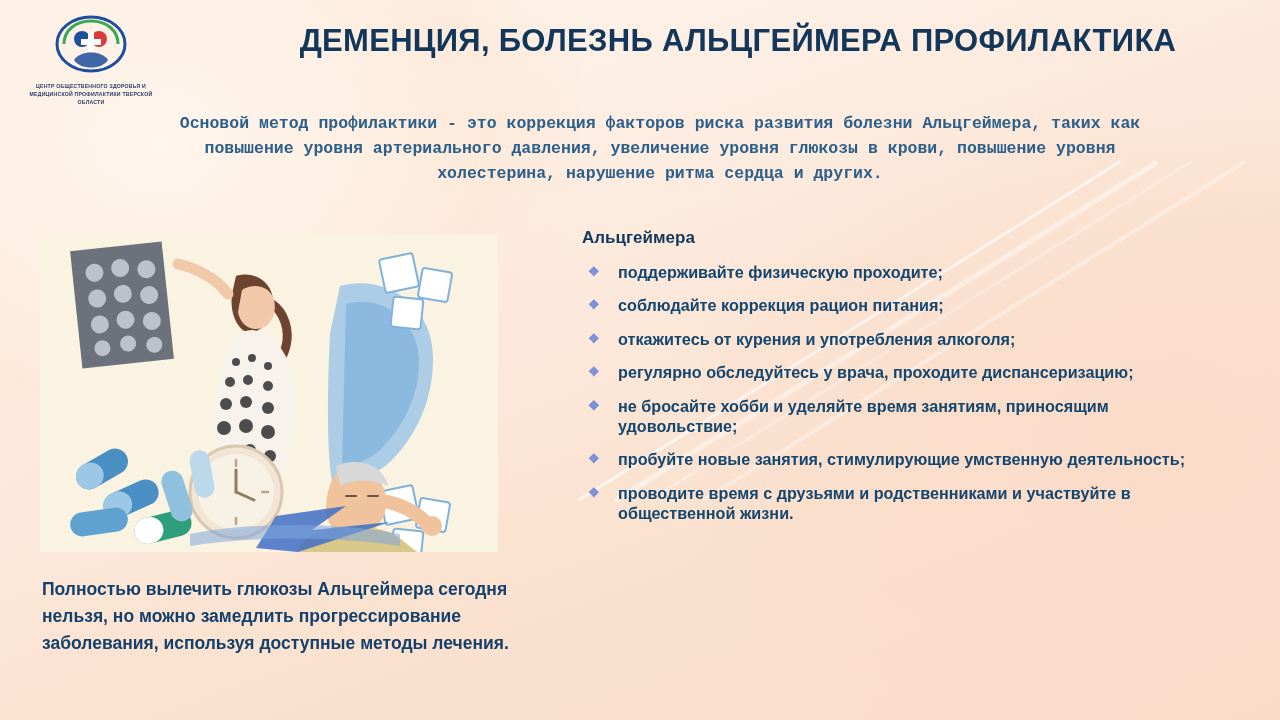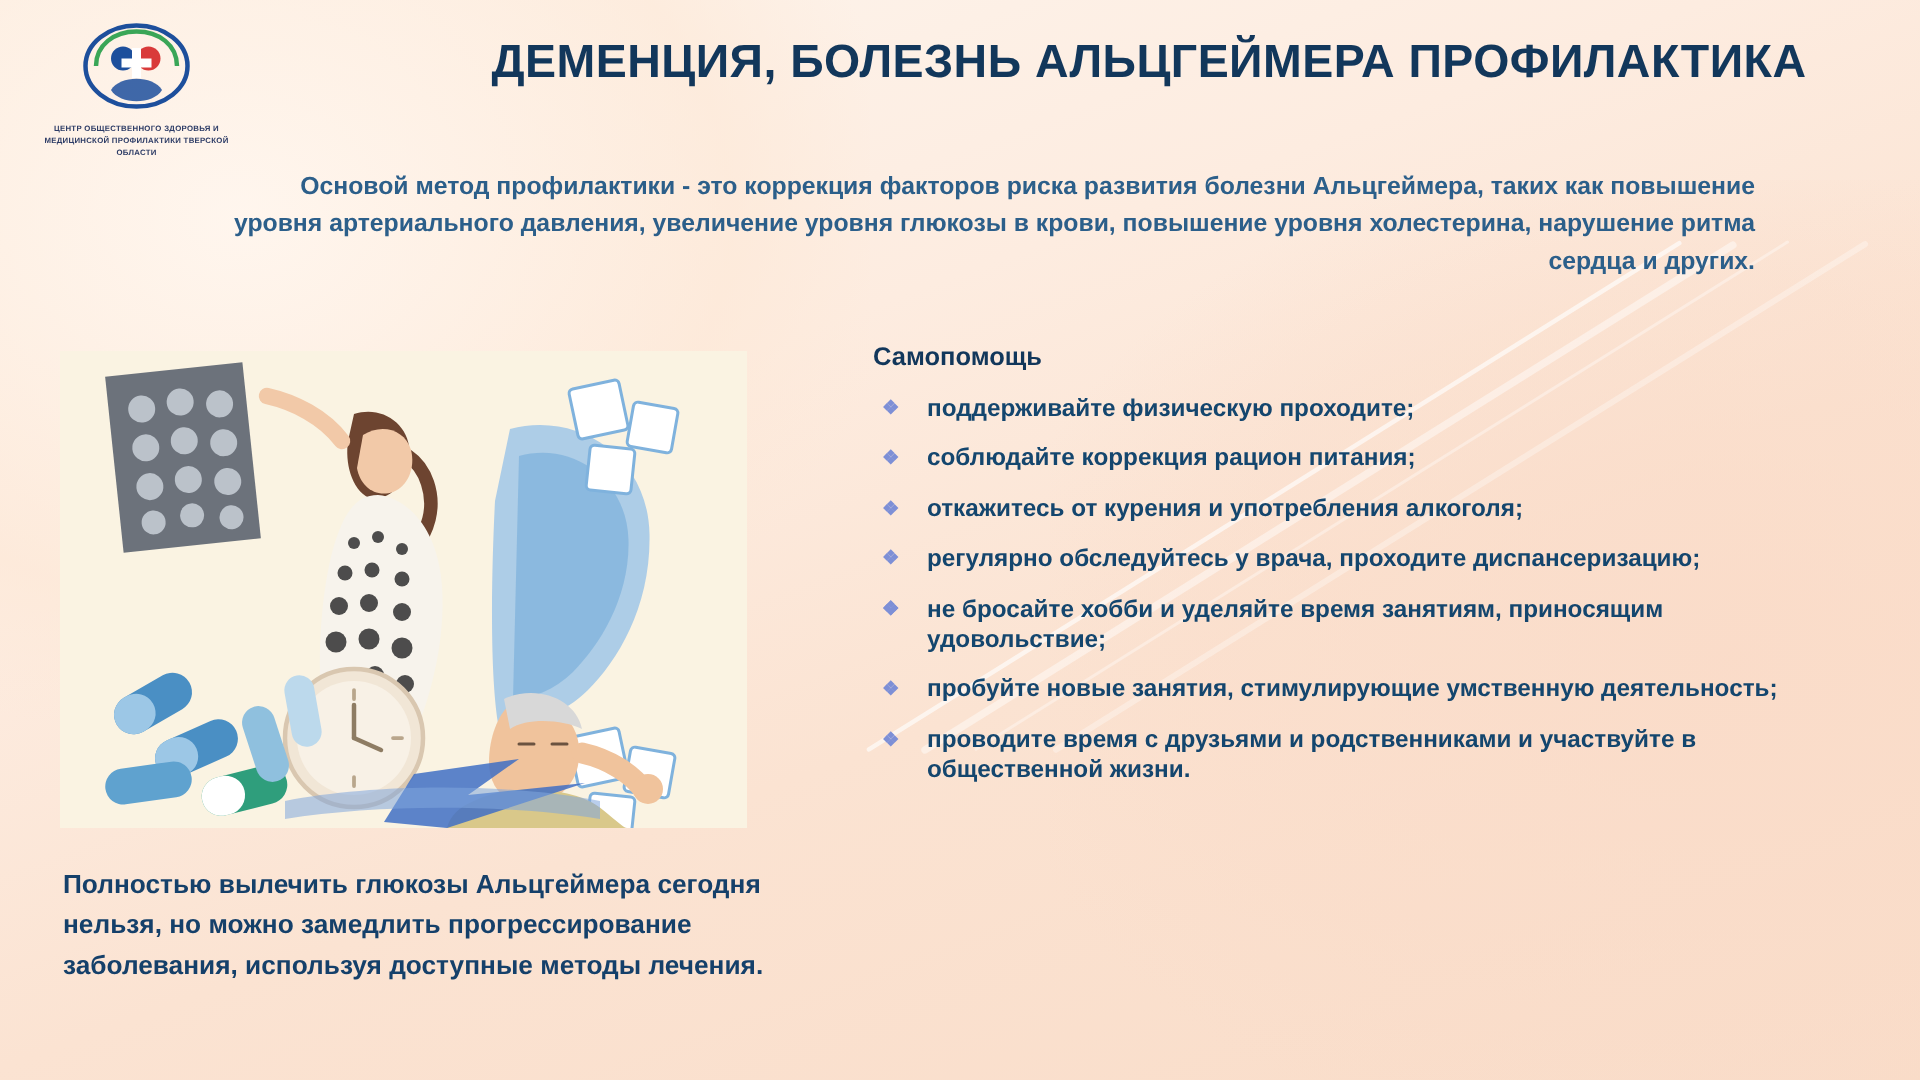--- a/index.html
+++ b/index.html
@@ -81,40 +81,41 @@
     line-height: 1.5;
     letter-spacing: 0.2px;
     color: #2d3c66;
     font-weight: bold;
     text-transform: uppercase;
   }
 
   
   .title {
     position: absolute;
-    left: 316px;
+    left: 288px;
     top: 22px;
     width: 900px;
     text-align: center;
     color: #12375b;
     font-size: 31px;
     line-height: 1.22;
     font-weight: bold;
     letter-spacing: 0.3px;
   }
   .subtitle {
     position: absolute;
     left: 150px;
     top: 112px;
     width: 1020px;
-    text-align: right;
+    text-align: center;
     color: #2c5f8a;
     font-size: 16.5px;
     line-height: 1.5;
     font-weight: bold;
+    font-family: Liberation Mono, monospace;
   }
 
   
   .illustration {
     position: absolute;
     left: 40px;
     top: 234px;
     width: 458px;
     height: 318px;
     background: linear-gradient(180deg, #fbf4e4 0%, #f7f0de 55%, #f6eedb 100%);
@@ -300,21 +301,21 @@
         <rect x="94" y="280" width="29" height="26" rx="13" fill="#ffffff" transform="rotate(-14 123 293)"></rect>
         <rect x="126" y="236" width="22" height="52" rx="11" fill="#8fc0de" transform="rotate(-18 137 262)"></rect>
         <rect x="152" y="216" width="20" height="48" rx="10" fill="#bcd9ec" transform="rotate(-10 162 240)"></rect>
       </g>
     </svg>
   </div>
 
   <div class="caption">Полностью вылечить глюкозы Альцгеймера сегодня нельзя, но можно замедлить прогрессирование заболевания, используя доступные методы лечения.</div>
 
   <div class="selfhelp">
-    <div class="selfhelp-title">Самопомощь</div>
+    <div class="selfhelp-title">Альцгеймера</div>
     <ul class="bullets">
       <li>
         <span class="marker">❖</span>
         <span>поддерживайте физическую проходите;</span>
       </li>
       <li>
         <span class="marker">❖</span>
         <span>соблюдайте коррекция рацион питания;</span>
       </li>
       <li>

